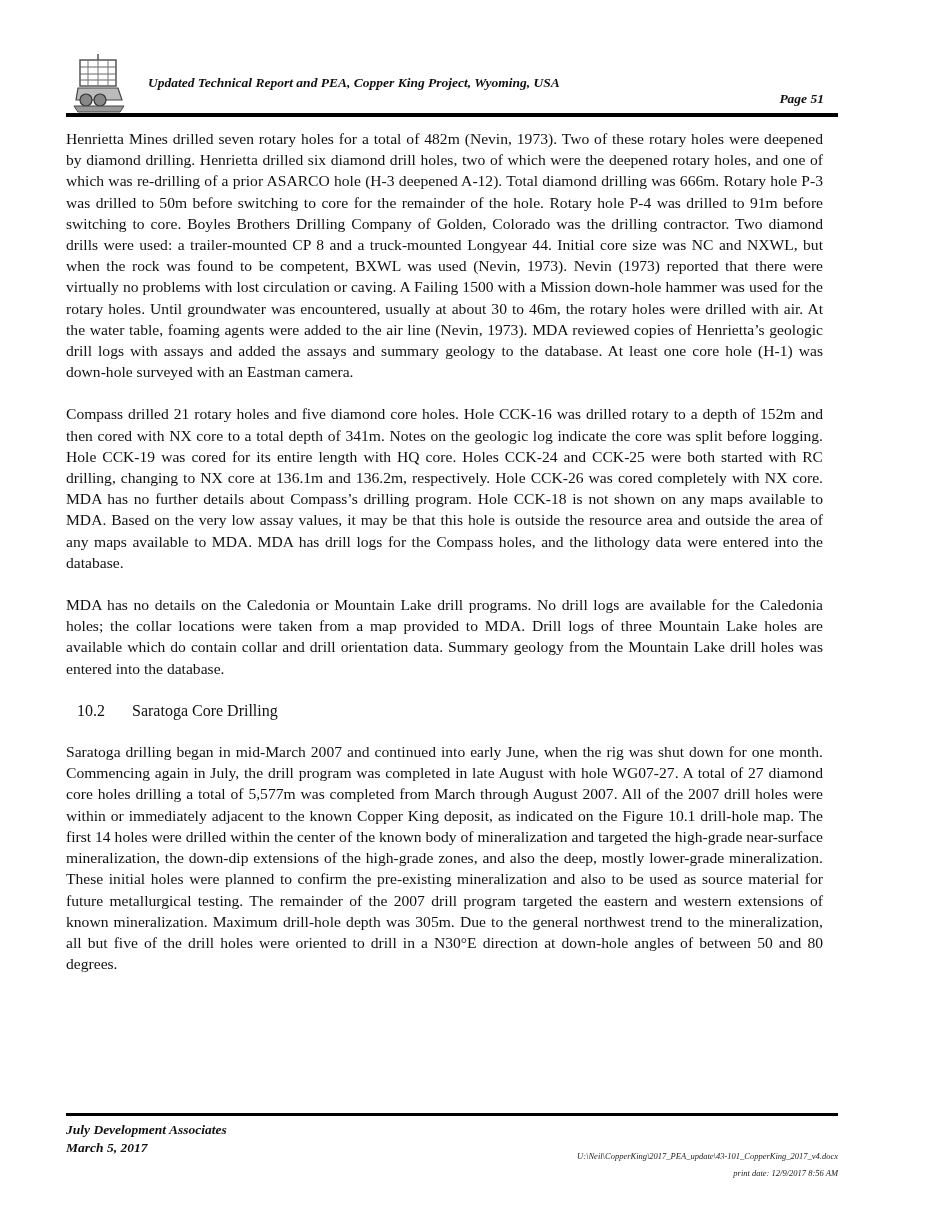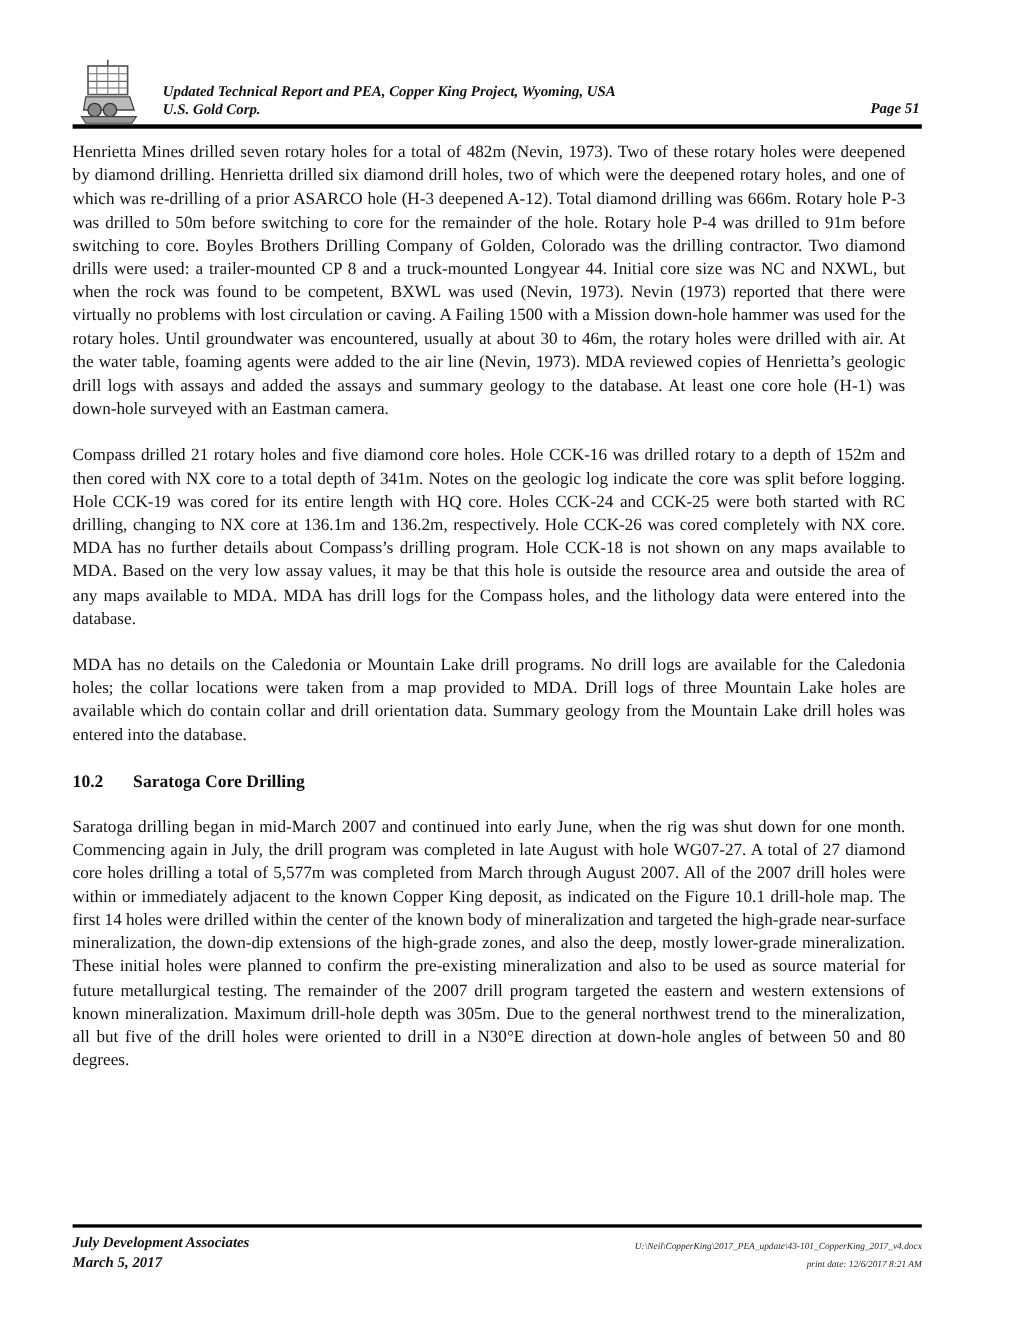--- a/index.html
+++ b/index.html
@@ -33,21 +33,21 @@
       position: absolute;
       left: 82px;
       top: 24px;
       font-style: italic;
       font-weight: bold;
       font-size: 13.5px;
       line-height: 17px;
     }
     .header-page {
       position: absolute;
-      right: 2px;
+      right: 14px;
       top: 41px;
       font-style: italic;
       font-weight: bold;
       font-size: 13.5px;
     }
     .header-rule {
       position: absolute;
       left: 66px;
       top: 113px;
       width: 772px;
@@ -60,23 +60,23 @@
       top: 128px;
       width: 773px;
       font-size: 15.6px;
       line-height: 21.2px;
     }
     .content p {
       margin: 0 16px 21px 0;
       text-align: justify;
     }
     .section-heading {
-      font-weight: bold;
+      font-weight: normal;
       font-size: 16px;
-      margin: 0 0 20px 0;
+      margin: 0 0 20px 11px;
     }
     .section-heading .num {
       display: inline-block;
       width: 55px;
     }
     .footer-rule {
       position: absolute;
       left: 66px;
       top: 1113px;
       width: 772px;
@@ -88,21 +88,21 @@
       left: 66px;
       top: 1121px;
       font-style: italic;
       font-weight: bold;
       font-size: 13.5px;
       line-height: 18px;
     }
     .footer-right {
       position: absolute;
       right: 97px;
-      top: 1124px;
+      top: 1148px;
       font-style: italic;
       font-size: 8.5px;
       line-height: 17px;
       text-align: right;
       color: #222;
     }
   </style>
 </head>
 <body>
 
@@ -118,21 +118,20 @@
       <line x1="40" y1="6" x2="40" y2="32" stroke="#777" stroke-width="1"></line>
       <line x1="30" y1="0" x2="30" y2="6" stroke="#555" stroke-width="1.5"></line>
       <path d="M10 34 L50 34 L54 46 L8 46 Z" fill="#bbb" stroke="#444" stroke-width="1.2"></path>
       <circle cx="18" cy="46" r="6" fill="#888" stroke="#333" stroke-width="1.2"></circle>
       <circle cx="32" cy="46" r="6" fill="#888" stroke="#333" stroke-width="1.2"></circle>
       <path d="M6 52 L56 52 L52 58 L10 58 Z" fill="#999" stroke="#444" stroke-width="1"></path>
     </svg>
   </div>
   <div class="header-titles">
     <div>Updated Technical Report and PEA, Copper King Project, Wyoming, USA</div>
-    <div>U.S. Gold Corp.</div>
   </div>
   <div class="header-page">Page 51</div>
 </div>
 <div class="header-rule"></div>
 
 <div class="content">
   <p>Henrietta Mines drilled seven rotary holes for a total of 482m (Nevin, 1973).  Two of these rotary holes were deepened by diamond drilling.  Henrietta drilled six diamond drill holes, two of which were the deepened rotary holes, and one of which was re-drilling of a prior ASARCO hole (H-3 deepened A-12).  Total diamond drilling was 666m.  Rotary hole P-3 was drilled to 50m before switching to core for the remainder of the hole.  Rotary hole P-4 was drilled to 91m before switching to core.  Boyles Brothers Drilling Company of Golden, Colorado was the drilling contractor.  Two diamond drills were used: a trailer-mounted CP 8 and a truck-mounted Longyear 44.  Initial core size was NC and NXWL, but when the rock was found to be competent, BXWL was used (Nevin, 1973).  Nevin (1973) reported that there were virtually no problems with lost circulation or caving.  A Failing 1500 with a Mission down-hole hammer was used for the rotary holes.  Until groundwater was encountered, usually at about 30 to 46m, the rotary holes were drilled with air.  At the water table, foaming agents were added to the air line (Nevin, 1973).  MDA reviewed copies of Henrietta’s geologic drill logs with assays and added the assays and summary geology to the database.  At least one core hole (H-1) was down-hole surveyed with an Eastman camera.</p>
   <p>Compass drilled 21 rotary holes and five diamond core holes.  Hole CCK-16 was drilled rotary to a depth of 152m and then cored with NX core to a total depth of 341m.  Notes on the geologic log indicate the core was split before logging.  Hole CCK-19 was cored for its entire length with HQ core.  Holes CCK-24 and CCK-25 were both started with RC drilling, changing to NX core at 136.1m and 136.2m, respectively.  Hole CCK-26 was cored completely with NX core.  MDA has no further details about Compass’s drilling program.  Hole CCK-18 is not shown on any maps available to MDA.  Based on the very low assay values, it may be that this hole is outside the resource area and outside the area of any maps available to MDA.  MDA has drill logs for the Compass holes, and the lithology data were entered into the database.</p>
   <p>MDA has no details on the Caledonia or Mountain Lake drill programs.  No drill logs are available for the Caledonia holes; the collar locations were taken from a map provided to MDA.  Drill logs of three Mountain Lake holes are available which do contain collar and drill orientation data.  Summary geology from the Mountain Lake drill holes was entered into the database.</p>
   <div class="section-heading">
@@ -141,14 +140,14 @@
   <p>Saratoga drilling began in mid-March 2007 and continued into early June, when the rig was shut down for one month.  Commencing again in July, the drill program was completed in late August with hole WG07-27.  A total of 27 diamond core holes drilling a total of 5,577m was completed from March through August 2007.  All of the 2007 drill holes were within or immediately adjacent to the known Copper King deposit, as indicated on the Figure 10.1 drill-hole map.  The first 14 holes were drilled within the center of the known body of mineralization and targeted the high-grade near-surface mineralization, the down-dip extensions of the high-grade zones, and also the deep, mostly lower-grade mineralization.  These initial holes were planned to confirm the pre-existing mineralization and also to be used as source material for future metallurgical testing.  The remainder of the 2007 drill program targeted the eastern and western extensions of known mineralization.  Maximum drill-hole depth was 305m.  Due to the general northwest trend to the mineralization, all but five of the drill holes were oriented to drill in a N30°E direction at down-hole angles of between 50 and 80 degrees.</p>
 </div>
 
 <div class="footer-rule"></div>
 <div class="footer-left">
   <div>July Development Associates</div>
   <div>March 5, 2017</div>
 </div>
 <div class="footer-right">
   <div>U:\Neil\CopperKing\2017_PEA_update\43-101_CopperKing_2017_v4.docx</div>
-  <div>print date: 12/6/2017 8:21 AM</div>
+  <div>print date: 12/9/2017 8:56 AM</div>
 </div>
 
 </body></html>

